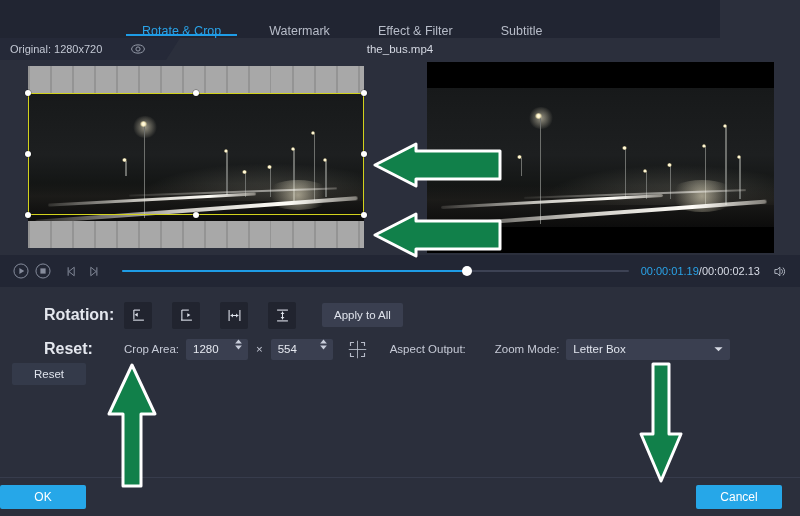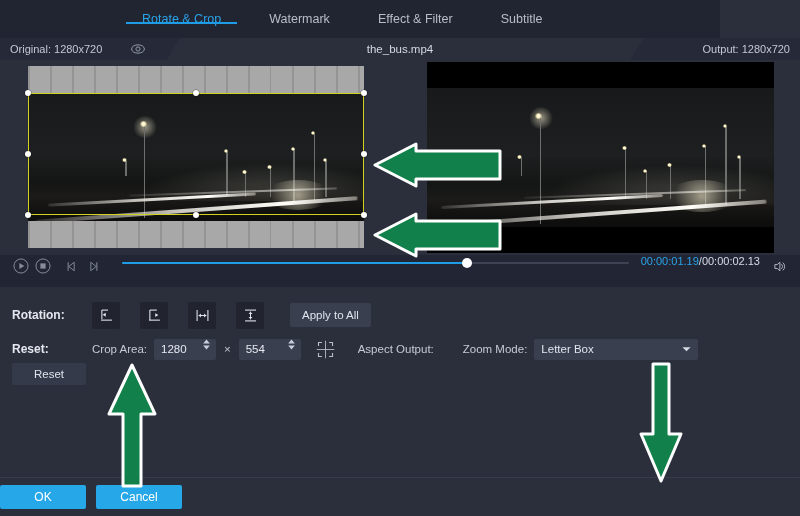--- a/index.html
+++ b/index.html
@@ -7,21 +7,21 @@
     width: 800px; height: 516px;
     background: #2b2f3c;
     font-family: "Liberation Sans", sans-serif;
     overflow: hidden;
   }
   #app { position: relative; width: 800px; height: 516px; background: #2b2f3c; }
 
   
   .tabbar {
     position: absolute; left: 0; top: 0; width: 720px; height: 38px;
-    background: #212532; display: flex; align-items: center;
+    background: #212532; display: flex; align-items: flex-end;
     padding-left: 118px;
   }
   .tab {
     position: relative; display: flex; align-items: center; justify-content: center;
     color: #b8bdc9; font-size: 12.5px; padding: 0 24px; white-space: nowrap;
     cursor: pointer;
   }
   .tab.active { color: #2aa3e8; }
   .tab.active::after {
     content: ""; position: absolute; left: 8px; right: 8px; bottom: 2px;
@@ -120,42 +120,42 @@
     border: 1.3px solid #d2d21c; box-sizing: border-box; pointer-events: none;
   }
   .handle {
     position: absolute; width: 6px; height: 6px; background: #fff;
     border-radius: 50%; box-shadow: 0 0 0 .5px rgba(0,0,0,.45);
   }
 
   
   .playbar {
     position: absolute; left: 0; top: 255px; width: 800px; height: 32px;
-    background: #222634; display: flex; align-items: flex-start; padding: 0 10px;
+    background: #222634; display: flex; align-items: center; padding: 0 10px;
   }
   .tbtn { width: 22px; height: 22px; display: flex; align-items: center; justify-content: center; cursor: pointer; }
   .track {
     position: relative; flex: 1; height: 16px; margin: 0 12px 0 18px; display: flex; align-items: center;
   }
   .track-bg { position: absolute; left: 0; right: 0; height: 2.5px; background: #3d4254; border-radius: 2px; }
   .track-fill { position: absolute; left: 0; width: 68%; height: 2.5px; background: #1e9ce6; border-radius: 2px; }
   .track-knob {
     position: absolute; left: 68%; width: 10px; height: 10px; margin-left: -5px;
     background: #fff; border-radius: 50%;
   }
   .times { font-size: 11px; white-space: nowrap; margin-right: 8px; }
   .t-cur { color: #2aa3e8; }
   .t-tot { color: #d8dce6; }
 
   
   .controls { position: absolute; left: 0; top: 287px; width: 800px; height: 190px; background: #2b2f3c; }
   .row { position: absolute; left: 0; width: 800px; display: flex; align-items: center; }
   .row-rot  { top: 13px; height: 30px; }
   .row-crop { top: 49px; height: 26px; }
-  .lbl { color: #e4e7ee; font-size: 12px; font-weight: bold; width: 92px; padding-left: 12px; }
+  .lbl { color: #e4e7ee; font-size: 16px; font-weight: bold; width: 92px; padding-left: 12px; margin-left: 32px; }
   .lbl-plain { color: #c6cad6; font-size: 11.5px; font-weight: normal; }
 
   .iconbtn {
     width: 28px; height: 27px; background: #21242f; border-radius: 2px;
     display: flex; align-items: center; justify-content: center; margin-right: 20px; cursor: pointer;
   }
   .applybtn {
     height: 24px; background: #3a3f50; border-radius: 2px; color: #dfe3ec; font-size: 11.5px;
     display: flex; align-items: center; justify-content: center; padding: 0 12px; margin-left: 6px; cursor: pointer;
   }
@@ -176,21 +176,21 @@
   .ddown {
     height: 21px; background: #3a3f50; border-radius: 2px;
     display: flex; align-items: center; justify-content: space-between;
     padding: 0 7px; color: #e0e4ed; font-size: 11.5px; cursor: pointer;
   }
 
   
   .footer {
     position: absolute; left: 0; bottom: 0; width: 800px; height: 39px;
     background: #2b2f3c; border-top: 1px solid #373c4c;
-    display: flex; align-items: center; justify-content: flex-start; gap: 10px; padding-right: 18px;
+    display: flex; align-items: center; justify-content: space-between; gap: 10px; padding-right: 18px;
   }
   .btn-primary, .btn-secondary {
     width: 86px; height: 24px; border-radius: 2px; color: #fff; font-size: 12px;
     display: flex; align-items: center; justify-content: center; cursor: pointer;
     background: #26a7e8;
   }
 
   
   .arrow { position: absolute; pointer-events: none; }
 </style>
@@ -217,23 +217,20 @@
   <div class="infobar">
     <div class="filename">the_bus.mp4</div>
     <div class="chip-left">
       <span class="infotext">Original: 1280x720</span>
       <span class="eye">
         <svg viewBox="0 0 20 20" width="16" height="16">
           <ellipse cx="10" cy="10" rx="8" ry="5.2" fill="none" stroke="#9aa0ae" stroke-width="1.2"></ellipse>
           <circle cx="10" cy="10" r="2.6" fill="none" stroke="#9aa0ae" stroke-width="1.2"></circle>
         </svg>
       </span>
-    </div>
-    <div class="chip-right">
-      <span class="infotext">Output: 1280x720</span>
     </div>
   </div>
 
   <div class="preview-wrap">
 
     <div class="pane pane-left">
       <div class="vidbox vidbox-left">
         <div class="lb-gray top"></div>
         <div class="lb-gray bot"></div>
         <div class="scene scene-left">

